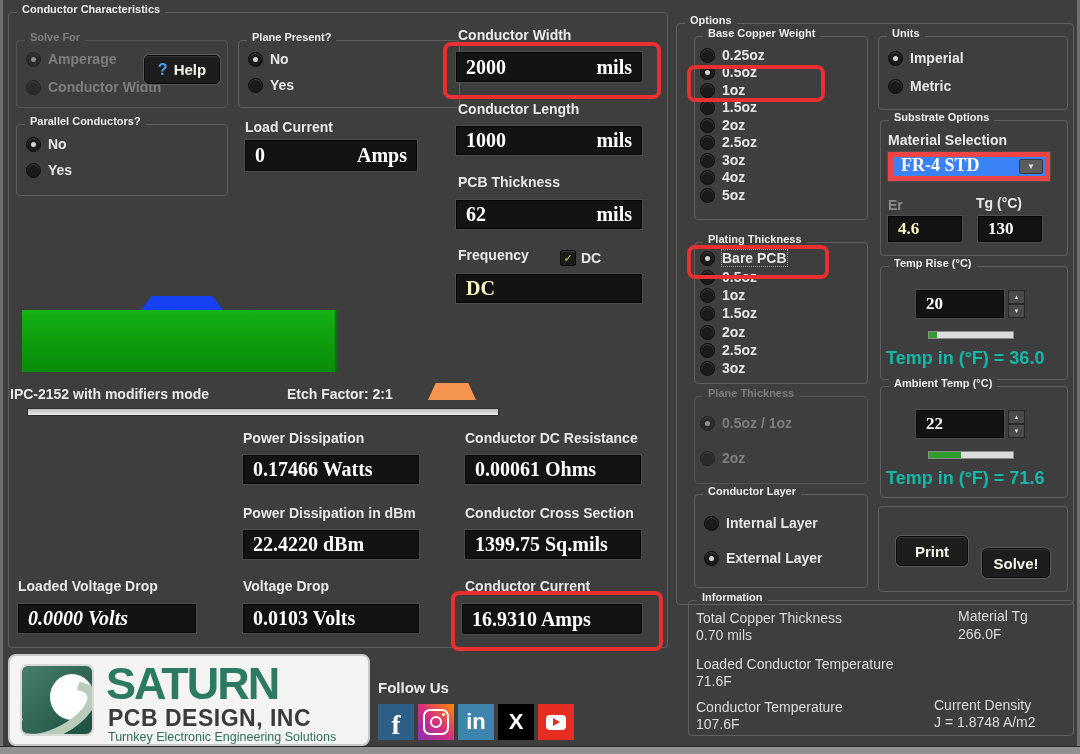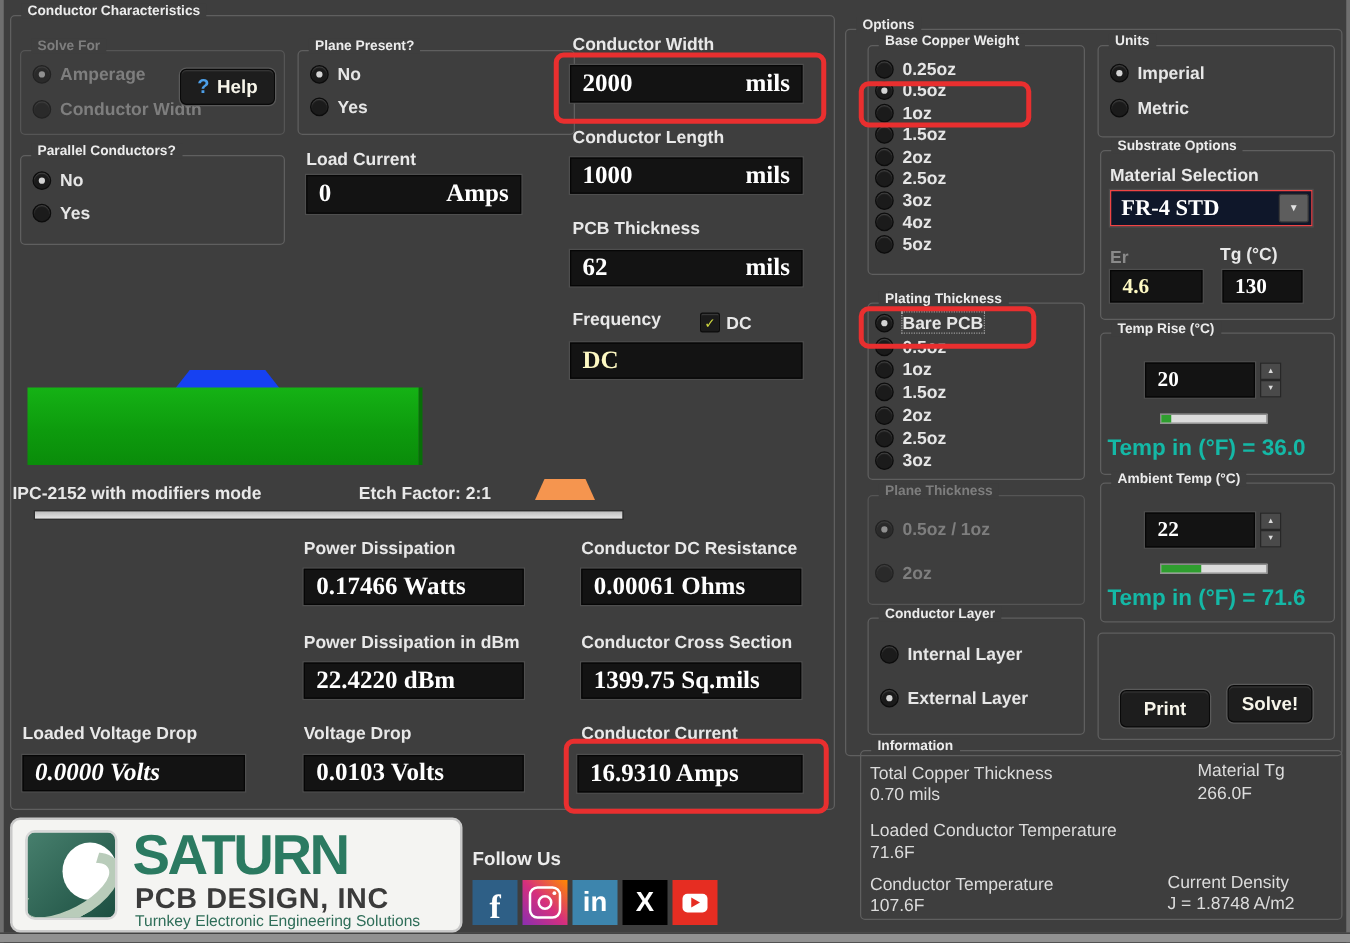--- a/index.html
+++ b/index.html
@@ -36,21 +36,21 @@
   .hl{position:absolute;border:4px solid #e92f2f;border-radius:8px;pointer-events:none;z-index:6;}
   
   .btn{position:absolute;background:#1d1d1d;border:1px solid #090909;box-shadow:0 0 0 1px #5a5a5a,inset 0 1px 1px rgba(255,255,255,.12);
        border-radius:5px;color:#f7f5ea;font-weight:bold;font-size:15px;display:flex;align-items:center;justify-content:center;gap:6px;cursor:pointer;}
   .qmark{color:#4d9fe8;font-weight:bold;font-size:16px;}
   
   .chk{position:absolute;width:14px;height:14px;background:#1b1b1b;border:1px solid #0c0c0c;border-radius:2px;
        box-shadow:inset 0 1px 1px rgba(255,255,255,.15);display:flex;align-items:center;justify-content:center;
        color:#cdd63f;font-size:11px;font-weight:bold;}
   
-  .dd{position:absolute;background:#0f172a;border:1px solid #ef4444;box-shadow:0 0 0 1px #4e4e4e;display:flex;align-items:center;
+  .dd{position:absolute;background:#3b82f6;border:5px solid #ef4444;box-shadow:0 0 0 1px #4e4e4e;display:flex;align-items:flex-end;
       padding:0 8px;box-sizing:border-box;font-family:"Liberation Serif","DejaVu Serif",serif;font-weight:bold;font-size:18px;color:#fff;}
   .dd-btn{position:absolute;right:2px;top:2px;bottom:2px;width:22px;background:#5d5d5d;border:1px solid #3a3a3a;border-radius:2px;
           display:flex;align-items:center;justify-content:center;font-size:8px;color:#e2e2e2;cursor:pointer;}
   
   .spin-arrows{position:absolute;width:17px;display:flex;flex-direction:column;}
   .spin-arrows .sa{flex:1;background:#4a4a4a;border:1px solid #272727;display:flex;align-items:center;justify-content:center;
                    font-size:6px;color:#dcdcdc;cursor:pointer;}
   
   .track{position:absolute;background:#dcdcdc;border:1px solid #8b8b8b;height:8px;box-sizing:border-box;}
   .fill{height:100%;background:#2f9e2f;}
@@ -374,21 +374,21 @@
 <div class="spin-arrows" style="left:1008px;top:410px;height:28px;">
   <span class="sa">▲</span>
   <span class="sa">▼</span>
 </div>
 <div class="track" style="left:928px;top:451px;width:86px;">
   <div class="fill" style="width:38%"></div>
 </div>
 <div class="caption" style="left:886px;top:468px;">Temp in (°F) = 71.6</div>
 
 <div class="grp" style="left:878px;top:506px;width:188px;height:84px;"></div>
-<div class="btn" style="left:896px;top:552px;width:70px;height:28px;">
+<div class="btn" style="left:896px;top:536px;width:70px;height:28px;">
   <span>Print</span>
 </div>
 <div class="btn" style="left:982px;top:548px;width:66px;height:28px;">
   <span>Solve!</span>
 </div>
 
 <div class="grp" style="left:688px;top:600px;width:384px;height:134px;">
   <span class="ttl">Information</span>
 </div>
 <div class="info-t" style="left:696px;top:610px;">Total Copper Thickness</div>

